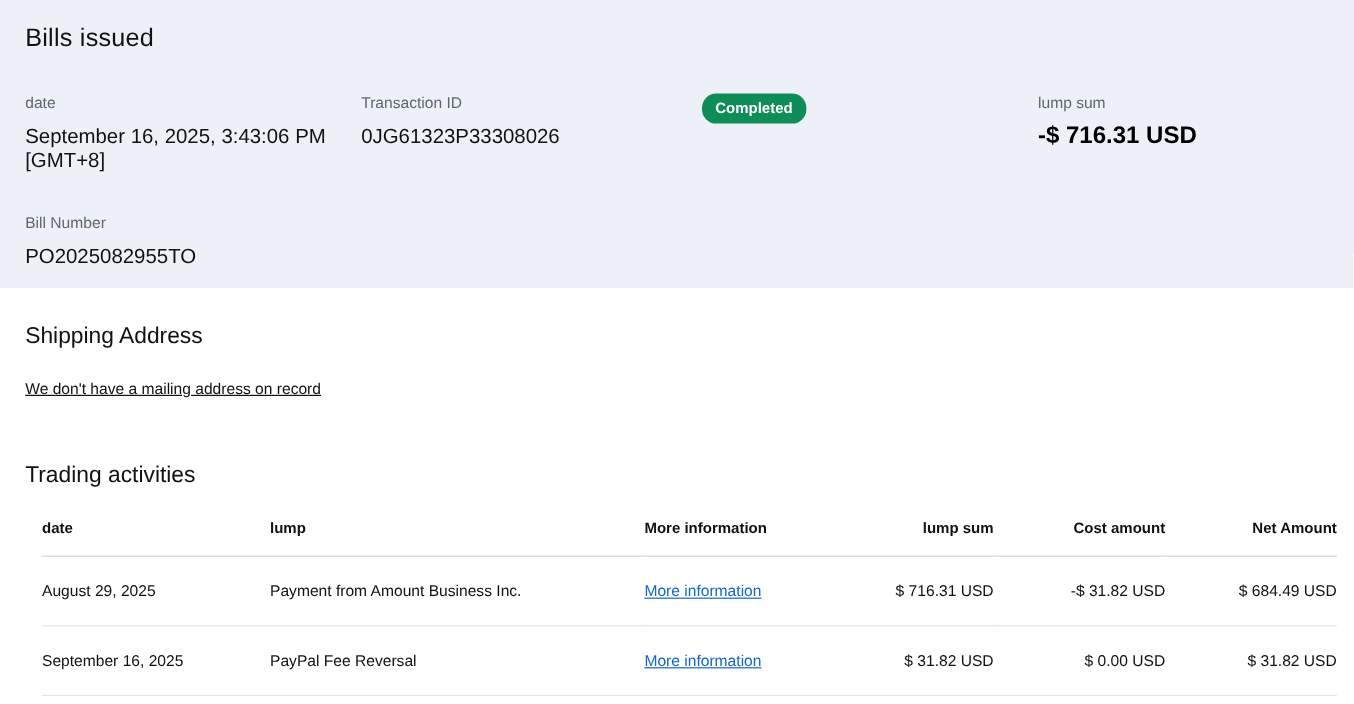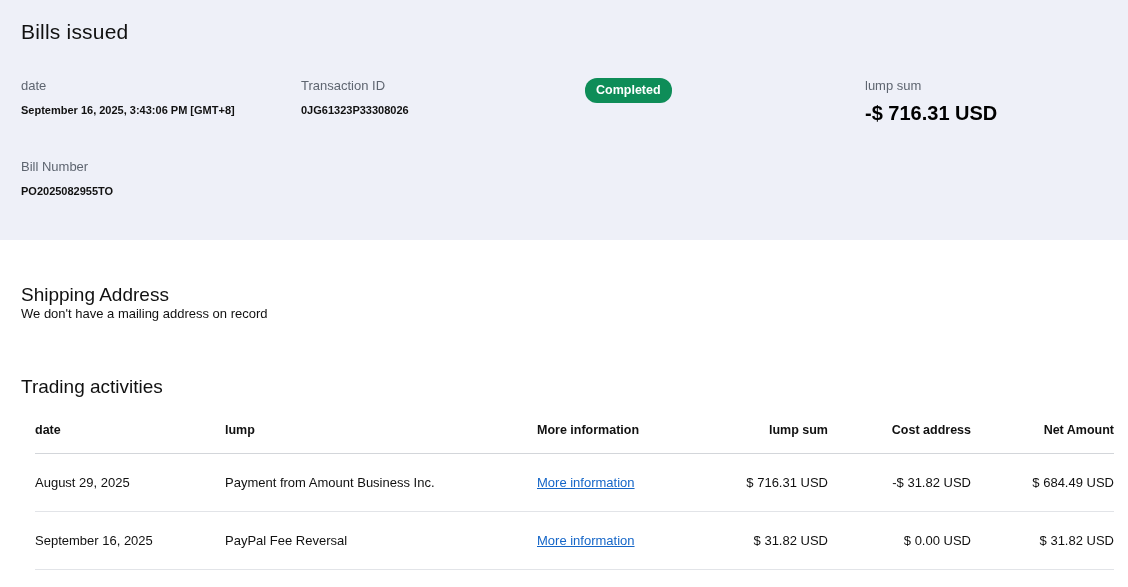--- a/index.html
+++ b/index.html
@@ -35,22 +35,22 @@
     display:grid;
     grid-template-columns:280px 284px 280px auto;
     grid-row-gap:34px;
   }
   .field .label{
     font-size:13px;
     color:var(--label-gray);
     margin-bottom:11px;
   }
   .field .value{
-    font-size:11px;
-    font-weight:700;
+    font-size:17px;
+    font-weight:400;
     color:var(--ink);
   }
   .badge{
     display:inline-block;
     background:var(--badge-green);
     color:#ffffff;
     font-size:12.5px;
     font-weight:600;
     padding:5px 11px 6px 11px;
     border-radius:12px;
@@ -61,24 +61,26 @@
     color:#000000;
     margin-top:-2px;
   }
   
   .section{padding:0 21px;}
   .section-heading{
     font-size:19px;
     font-weight:400;
     color:var(--ink);
   }
-  .shipping{padding-top:44px;}
+  .shipping{padding-top:30px;}
   .shipping-msg{
+    margin-top:24px;
     font-size:13px;
     color:var(--ink);
+    text-decoration:underline;
   }
   .trading{padding-top:55px;}
   
   table.activities{
     margin:10px 14px 0 35px;
     width:1079px;
     border-collapse:collapse;
     table-layout:fixed;
   }
   table.activities col.c1{width:190px;}
@@ -162,21 +164,21 @@
       <col class="c4">
       <col class="c5">
       <col class="c6">
   </colgroup>
   <thead>
     <tr>
       <th>date</th>
       <th>lump</th>
       <th>More information</th>
       <th class="num">lump sum</th>
-      <th class="num">Cost address</th>
+      <th class="num">Cost amount</th>
       <th class="num">Net Amount</th>
     </tr>
   </thead>
   <tbody>
     <tr>
       <td>August 29, 2025</td>
       <td>Payment from Amount Business Inc.</td>
       <td><a href="#" class="more-link">More information</a></td>
       <td class="num">$ 716.31 USD</td>
       <td class="num">-$ 31.82 USD</td>

